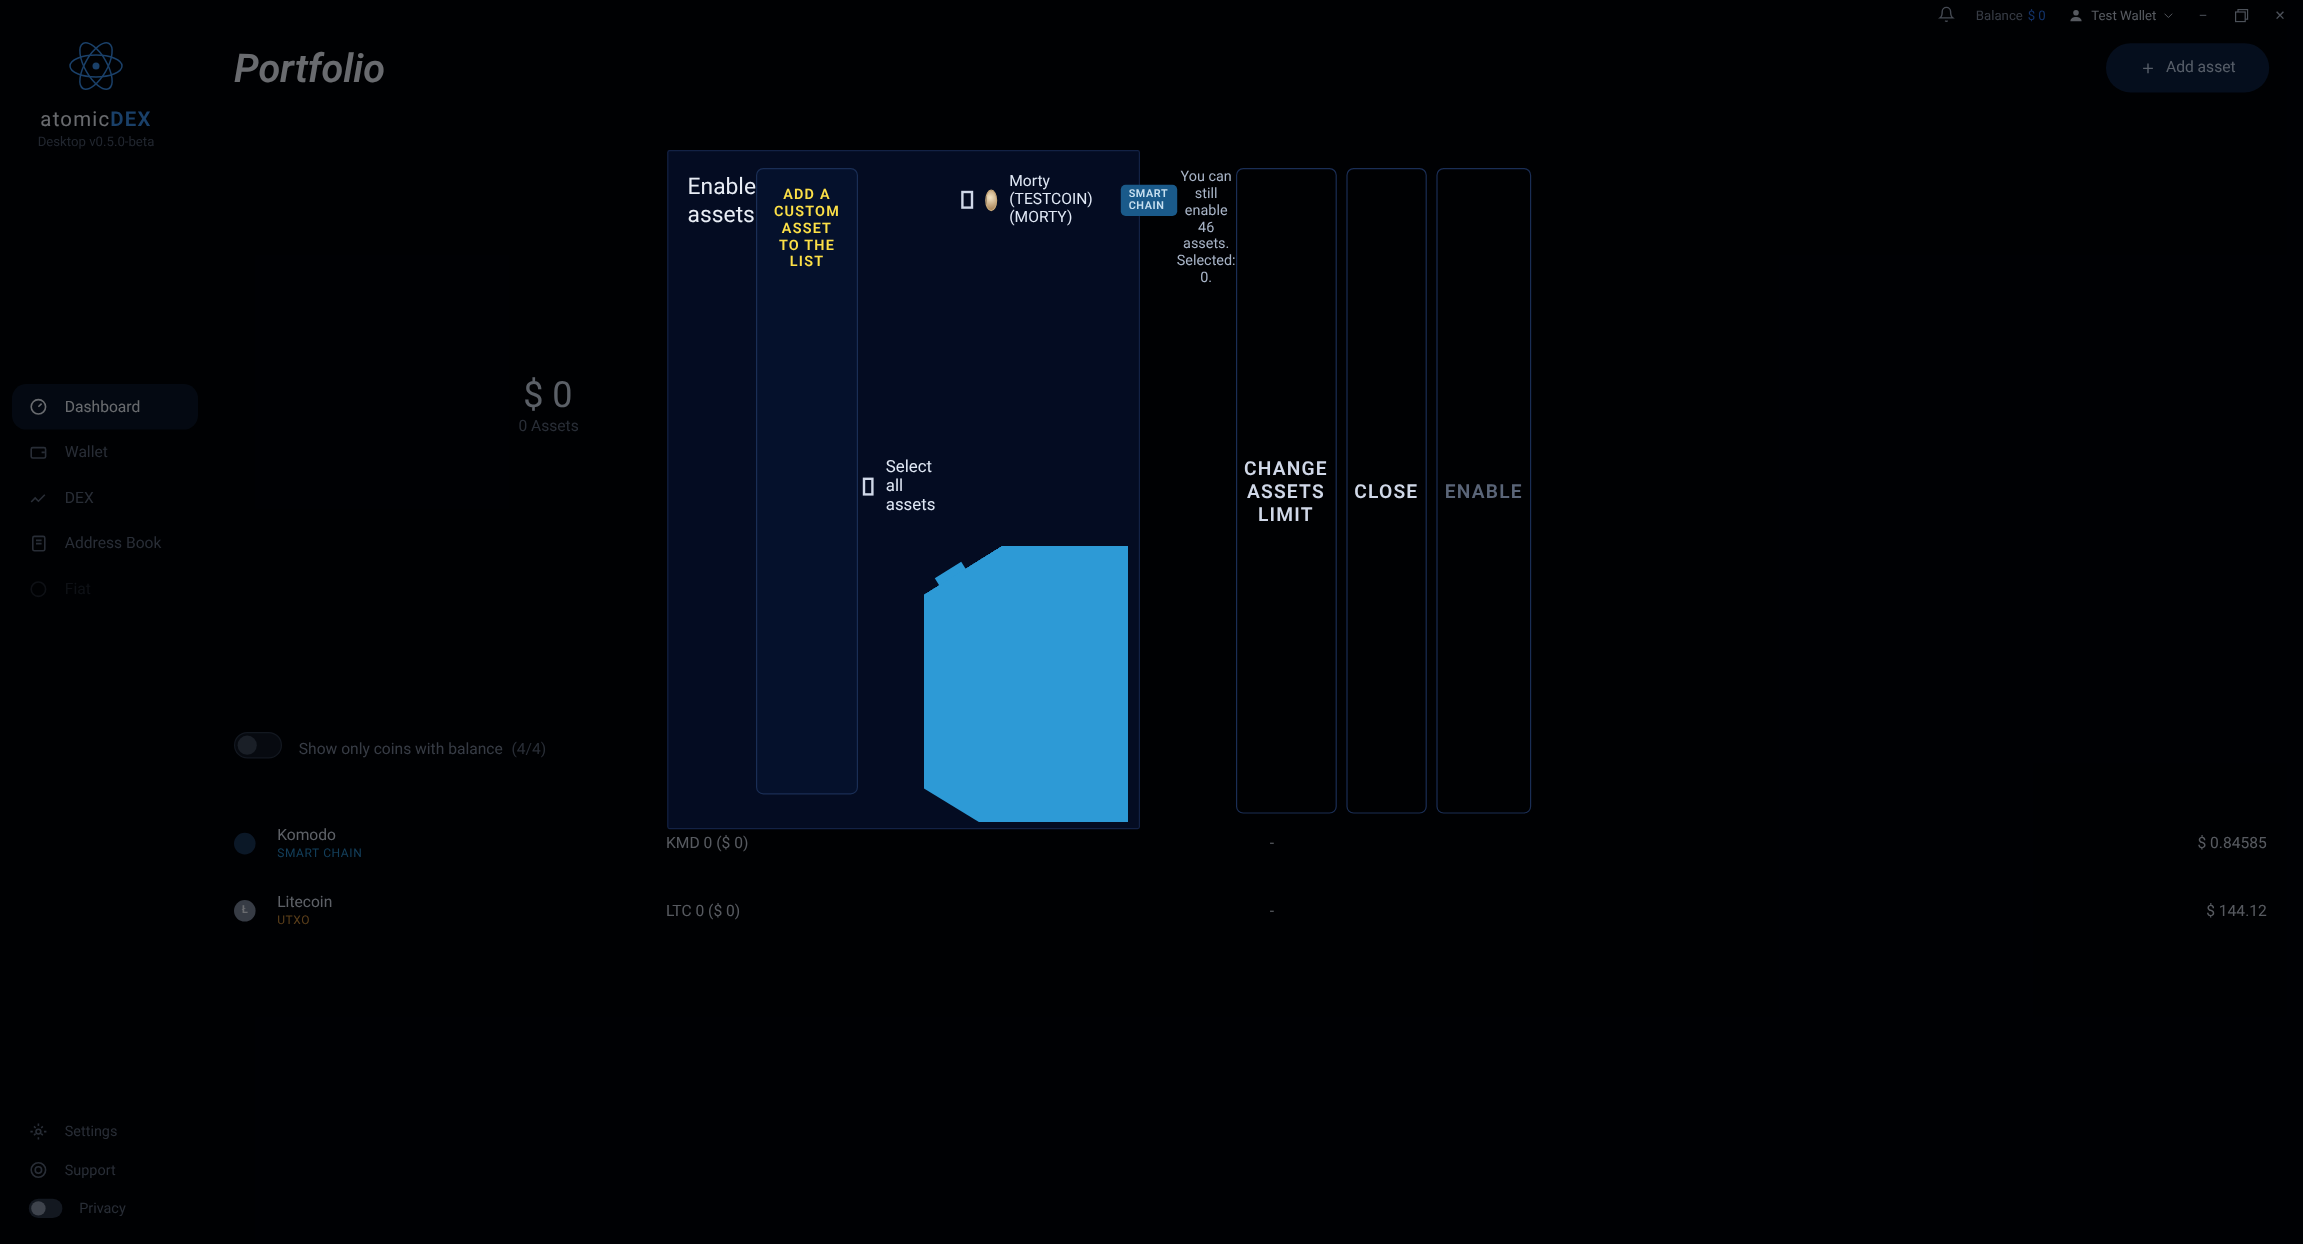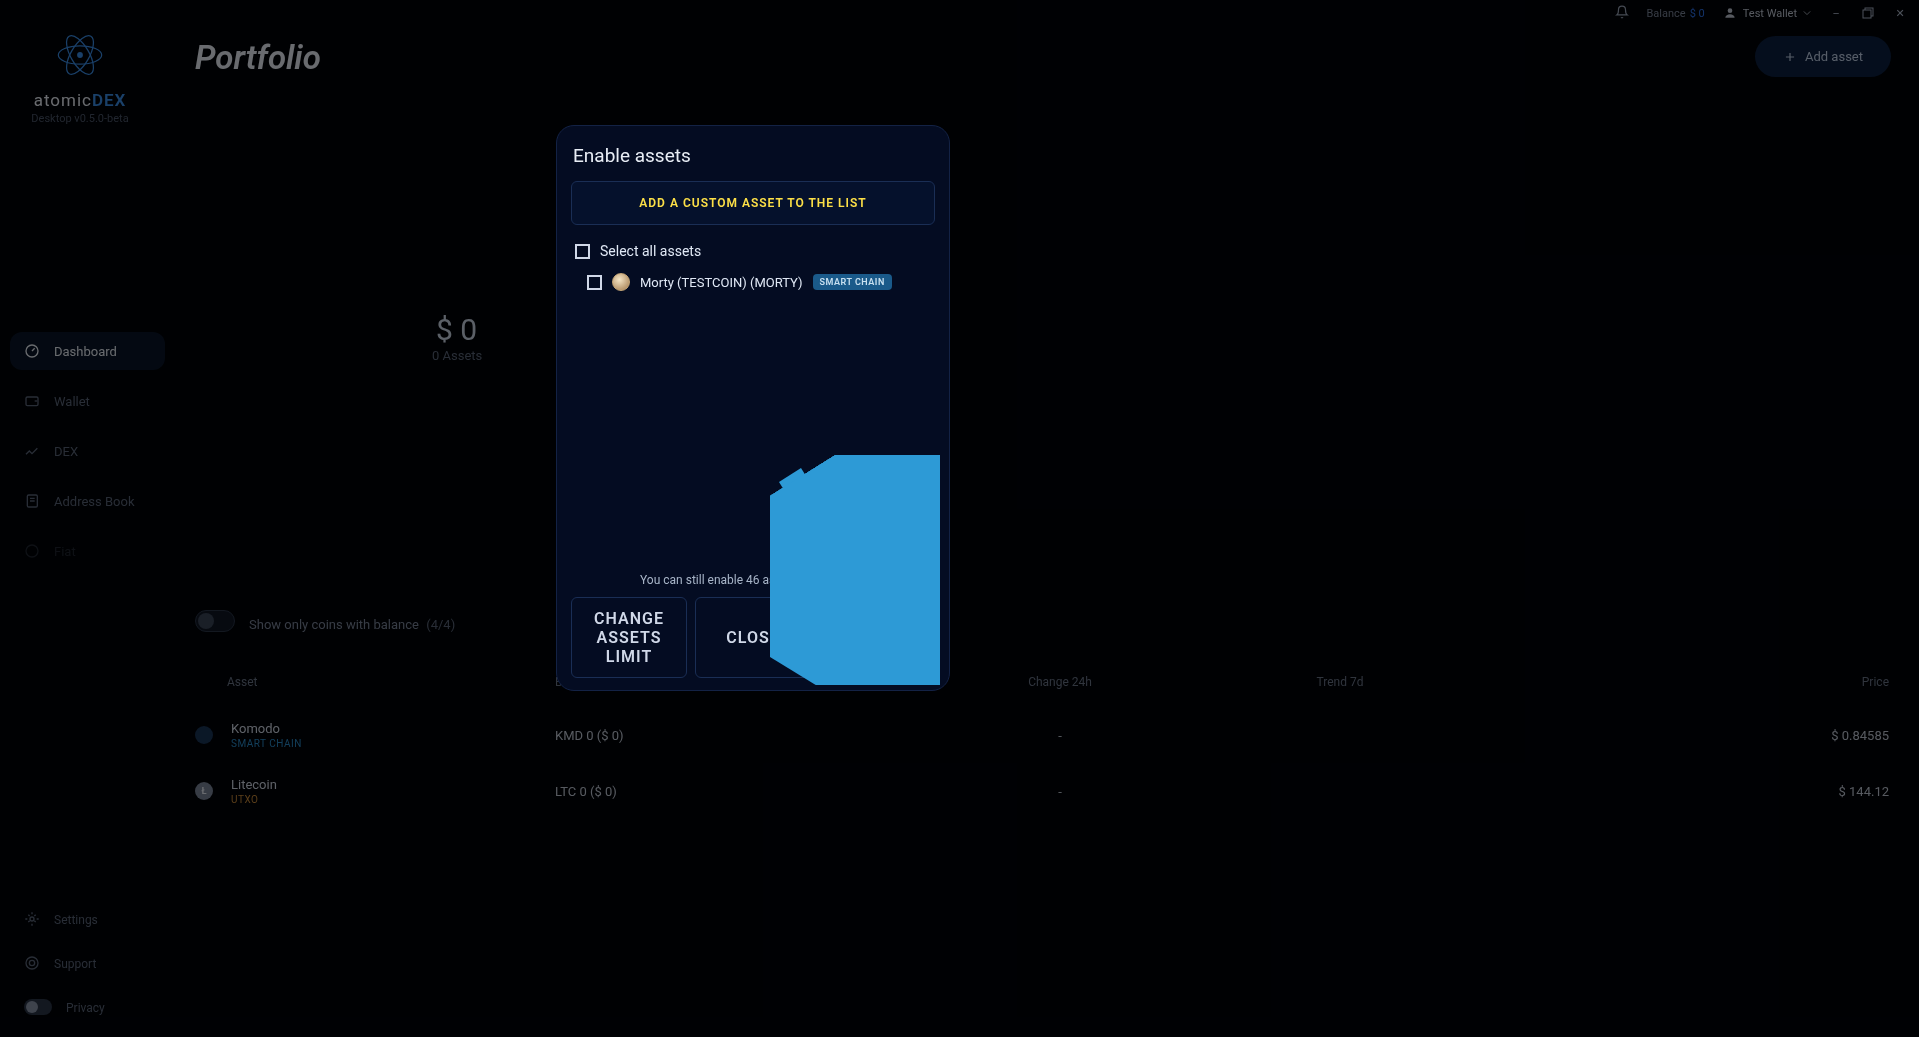--- a/index.html
+++ b/index.html
@@ -14,21 +14,21 @@
 .titlebar .winbtn { width: 14px; height: 14px; display: inline-flex; align-items: center; justify-content: center; color: #aab5c8; }
 
 
 .logo-area { position: absolute; left: 20px; top: 30px; text-align: center; width: 120px; }
 .logo-text { font-size: 17px; letter-spacing: 1px; margin-top: 6px; }
 .logo-text .a { color: #e8edf5; }
 .logo-text .b { color: #3a8ee8; font-weight: 600; }
 .version { font-size: 11px; color: #4a5568; margin-top: 2px; }
 
 .nav { position: absolute; left: 10px; top: 320px; width: 155px; }
-.nav-item { display: flex; align-items: flex-end; gap: 14px; padding: 11px 14px; font-size: 13px; color: #5a6578; cursor: pointer; border-radius: 12px; margin-top: 12px; }
+.nav-item { display: flex; align-items: center; gap: 14px; padding: 11px 14px; font-size: 13px; color: #5a6578; cursor: pointer; border-radius: 12px; }
 .nav-item.active { background: #0a1628; color: #e8edf5; }
 .nav-item svg { width: 16px; height: 16px; stroke: currentColor; fill: none; }
 
 .bottom-nav { position: absolute; left: 14px; bottom: 14px; width: 160px; }
 .bottom-nav .nav-item { font-size: 12px; padding: 8px 10px; gap: 14px; }
 .bottom-nav .toggle { width: 28px; height: 16px; border-radius: 8px; background: #2a3548; position: relative; flex-shrink: 0; }
 .bottom-nav .toggle::after { content: ""; position: absolute; left: 2px; top: 2px; width: 12px; height: 12px; border-radius: 50%; background: #8a95a8; }
 
 
 .page-title { position: absolute; left: 195px; top: 38px; font-size: 33px; font-weight: 600; color: #e8edf5; font-style: italic; }
@@ -52,21 +52,21 @@
 .trow { display: grid; grid-template-columns: 360px 390px 230px 330px 1fr; align-items: center; font-size: 13px; color: #c0c8d5; padding: 14px 0; }
 .asset-cell { display: flex; align-items: center; gap: 18px; }
 .coin-icon { width: 18px; height: 18px; border-radius: 50%; display: flex; align-items: center; justify-content: center; font-size: 9px; font-weight: bold; }
 .asset-lines .name { color: #d0d8e5; font-size: 13px; }
 .asset-lines .tag { font-size: 10px; letter-spacing: 0.5px; margin-top: 2px; }
 .change-cell { text-align: center; }
 .price-cell { text-align: right; }
 
 
 .dim { position: absolute; inset: 0; background: rgba(0,0,0,0.55); }
-.modal { position: absolute; left: 556px; top: 125px; width: 394px; height: 566px; background: #040c22; border: 1px solid #132245; border-radius: 18px; display: flex; flex-direction: column; padding: 14px 14px 12px; }
+.modal { position: absolute; left: 556px; top: 125px; width: 394px; height: 566px; background: #040c22; border: 1px solid #132245; border-radius: 2px; display: flex; flex-direction: row; padding: 14px 14px 12px; }
 .modal-title { font-size: 19px; color: #e8edf5; margin: 4px 0 14px 2px; }
 .custom-btn { background: #05112c; border: 1px solid #1a2e55; color: #fde047; font-size: 12px; font-weight: 600; letter-spacing: 1px; padding: 14px; border-radius: 6px; cursor: pointer; text-align: center; margin-bottom: 16px; }
 .search { background: #040d24; border: 1px solid #142548; border-radius: 6px; padding: 10px 14px; color: #cbd5e5; font-size: 14px; outline: none; margin-bottom: 14px; }
 .select-all { display: flex; align-items: center; gap: 10px; margin: 2px 0 10px 4px; color: #e0e8f5; font-size: 14px; }
 .chk { width: 15px; height: 15px; border: 2px solid #d0d8e8; display: inline-block; background: transparent; }
 .asset-row { display: flex; align-items: center; gap: 10px; margin-left: 16px; color: #e0e8f5; font-size: 13px; padding: 4px 0; }
 .asset-row .avatar { width: 18px; height: 18px; border-radius: 50%; background: radial-gradient(circle at 40% 35%, #f5e5c5, #a0784a); border: 1px solid #c8a878; }
 .chain-badge { background: #1a5a8a; color: #c8e0f0; font-size: 9px; font-weight: 600; letter-spacing: 0.5px; padding: 3px 7px; border-radius: 4px; }
 .modal-spacer { flex: 1; }
 .enable-note { font-size: 12px; color: #a8b5c8; text-align: center; margin-bottom: 10px; }
@@ -188,27 +188,20 @@
 
 <div class="balance-toggle-row">
   <span class="switch"></span>
   <span class="balance-toggle-label">
     <span>Show only coins with balance</span>
     <span class="balance-toggle-count">(4/4)</span>
   </span>
 </div>
 
 <div class="table">
-  <div class="thead">
-    <div style="padding-left:32px">Asset</div>
-    <div>Balance</div>
-    <div class="center">Change 24h</div>
-    <div class="center">Trend 7d</div>
-    <div class="right">Price</div>
-  </div>
   <div id="tbody">
       <div class="trow">
     <div class="asset-cell">
       <span class="coin-icon" style="background:#1a3558;color:#e8edf5"></span>
       <div class="asset-lines">
         <div class="name">Komodo</div>
         <div class="tag" style="color:#2a8ac8">SMART CHAIN</div>
       </div>
     </div>
     <div>KMD 0 ($ 0)</div>

